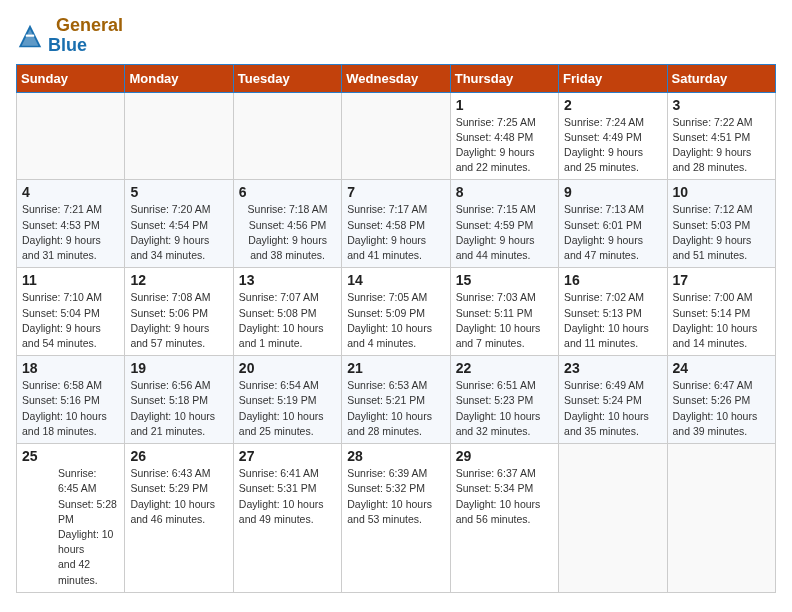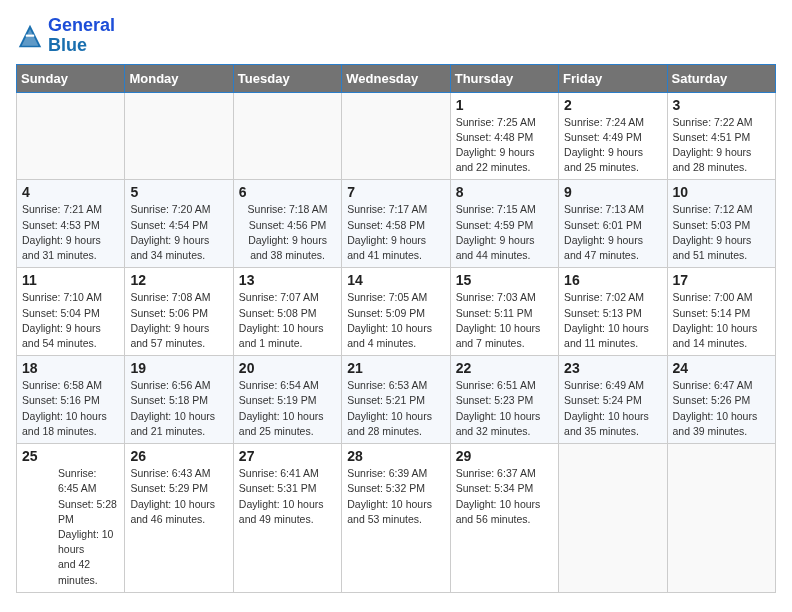--- a/index.html
+++ b/index.html
@@ -19,21 +19,21 @@
     .logo {
       display: flex;
       align-items: center;
       gap: 4px;
     }
     .logo-text {
       font-size: 18px;
       font-weight: bold;
       line-height: 1.1;
     }
-    .logo-general { color: #1d4ed8; }
+    .logo-general { color: #a16207; margin-left: 8px; }
     .logo-blue { color: #1a6faf; }
     .logo-icon {
       width: 28px;
       height: 28px;
     }
     .title-area {
       text-align: right;
     }
     .month-title {
       font-size: 32px;
@@ -80,21 +80,21 @@
       color: #333;
       line-height: 1.45;
       font-size: 10.5px;
     }
     tr:nth-child(even) td {
       background: #f5f8fc;
     }
     tr:nth-child(even) td.empty {
       background: #f0f4f8;
     }
-    .calendar thead tr th { background: #737373; }
+    .calendar thead tr th { background: #c2410c; }
   </style>
 </head>
 <body>
 
 <div class="header-area">
   <div class="logo">
     <svg class="logo-icon" viewBox="0 0 40 40">
       <polygon points="20,4 36,36 4,36" fill="#1a6faf"></polygon>
       <polygon points="20,10 32,34 8,34" fill="#fff" opacity="0.3"></polygon>
       <rect x="14" y="18" width="12" height="3" fill="#fff"></rect>

